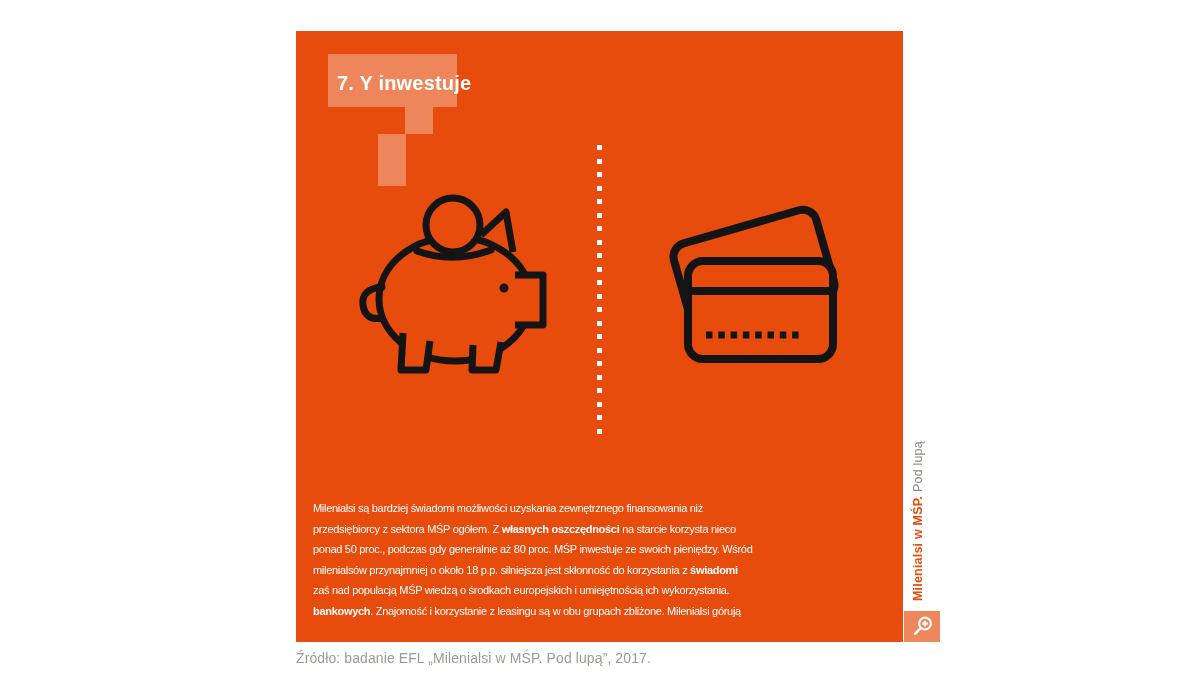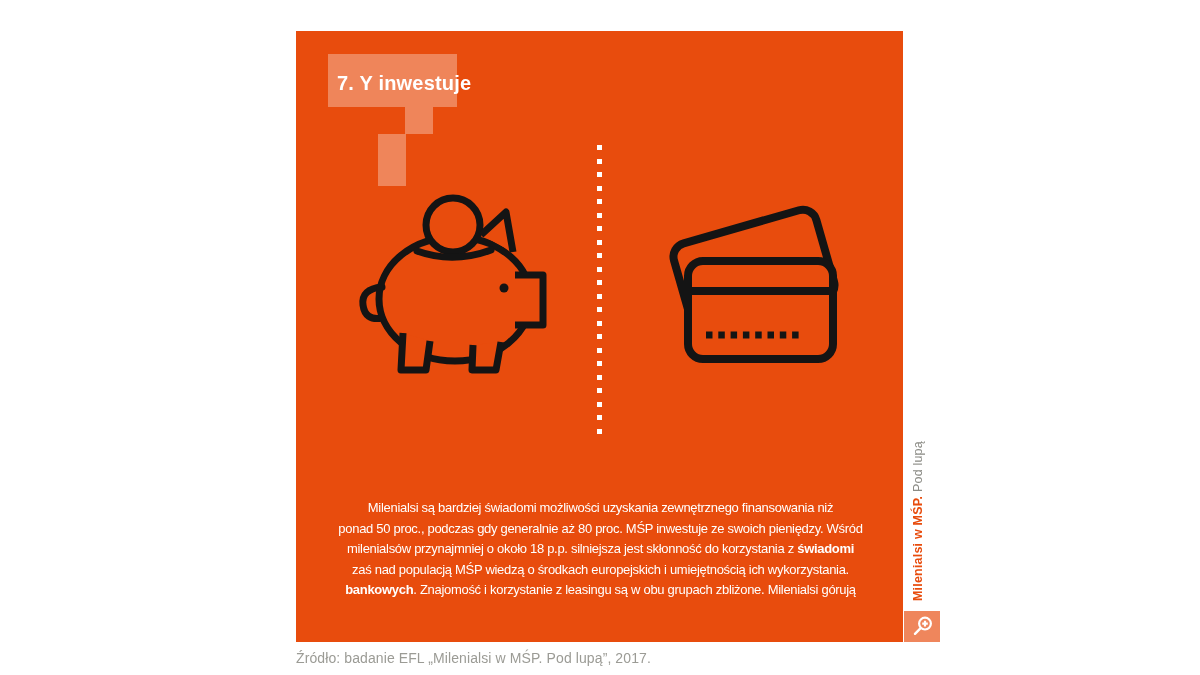--- a/index.html
+++ b/index.html
@@ -31,21 +31,21 @@
   }
   .icon-piggy{position:absolute;left:59px;top:160px;width:200px;height:190px;}
   .icon-cards{position:absolute;left:352px;top:164px;width:192px;height:170px;}
   .divider{
     position:absolute;left:301px;top:114px;
     display:flex;flex-direction:column;gap:8.5px;
   }
   .divider .dot{width:5px;height:5px;background:var(--white);}
   .body{
     position:absolute;left:17px;top:467px;width:575px;
-    color:var(--white);font-size:13px;line-height:20.5px;letter-spacing:-0.3px;text-align:center;
+    color:var(--white);font-size:11px;line-height:20.5px;letter-spacing:-0.3px;
   }
   .body .line{white-space:nowrap;}
   .body b{font-weight:bold;}
   .brand{
     position:absolute;left:911px;top:601px;
     transform:rotate(-90deg);transform-origin:0 0;
     white-space:nowrap;font-size:12.5px;letter-spacing:0.2px;
   }
   .brand-bold{color:var(--orange);font-weight:bold;}
   .brand-reg{color:var(--muted-gray);}
@@ -122,20 +122,21 @@
 
       <rect x="40" y="56" width="145" height="98" rx="15" fill="var(--orange)" stroke="var(--ink)" stroke-width="8"></rect>
 
       <line x1="40" y1="86" x2="185" y2="86" stroke="var(--ink)" stroke-width="8"></line>
 
       <line x1="58" y1="130" x2="152" y2="130" stroke="var(--ink)" stroke-width="7" stroke-dasharray="6.5 5.8"></line>
     </svg>
 
     <div class="body">
         <div class="line"><span>Milenialsi są bardziej świadomi możliwości uzyskania zewnętrznego finansowania niż</span></div>
+        <div class="line"><span>przedsiębiorcy z sektora MŚP ogółem. Z </span><b>własnych oszczędności</b><span> na starcie korzysta nieco</span></div>
         <div class="line"><span>ponad 50 proc., podczas gdy generalnie aż 80 proc. MŚP inwestuje ze swoich pieniędzy. Wśród</span></div>
         <div class="line"><span>milenialsów przynajmniej o około 18 p.p. silniejsza jest skłonność do korzystania z </span><b>świadomi</b></div>
         <div class="line"><span>zaś nad populacją MŚP wiedzą o środkach europejskich i umiejętnością ich wykorzystania.</span></div>
         <div class="line"><b>bankowych</b><span>. Znajomość i korzystanie z leasingu są w obu grupach zbliżone. Milenialsi górują</span></div>
       </div>
   </div>
 
   <div class="brand">
     <span class="brand-bold">Milenialsi w MŚP.</span><span class="brand-reg"> Pod lupą</span>
   </div>

